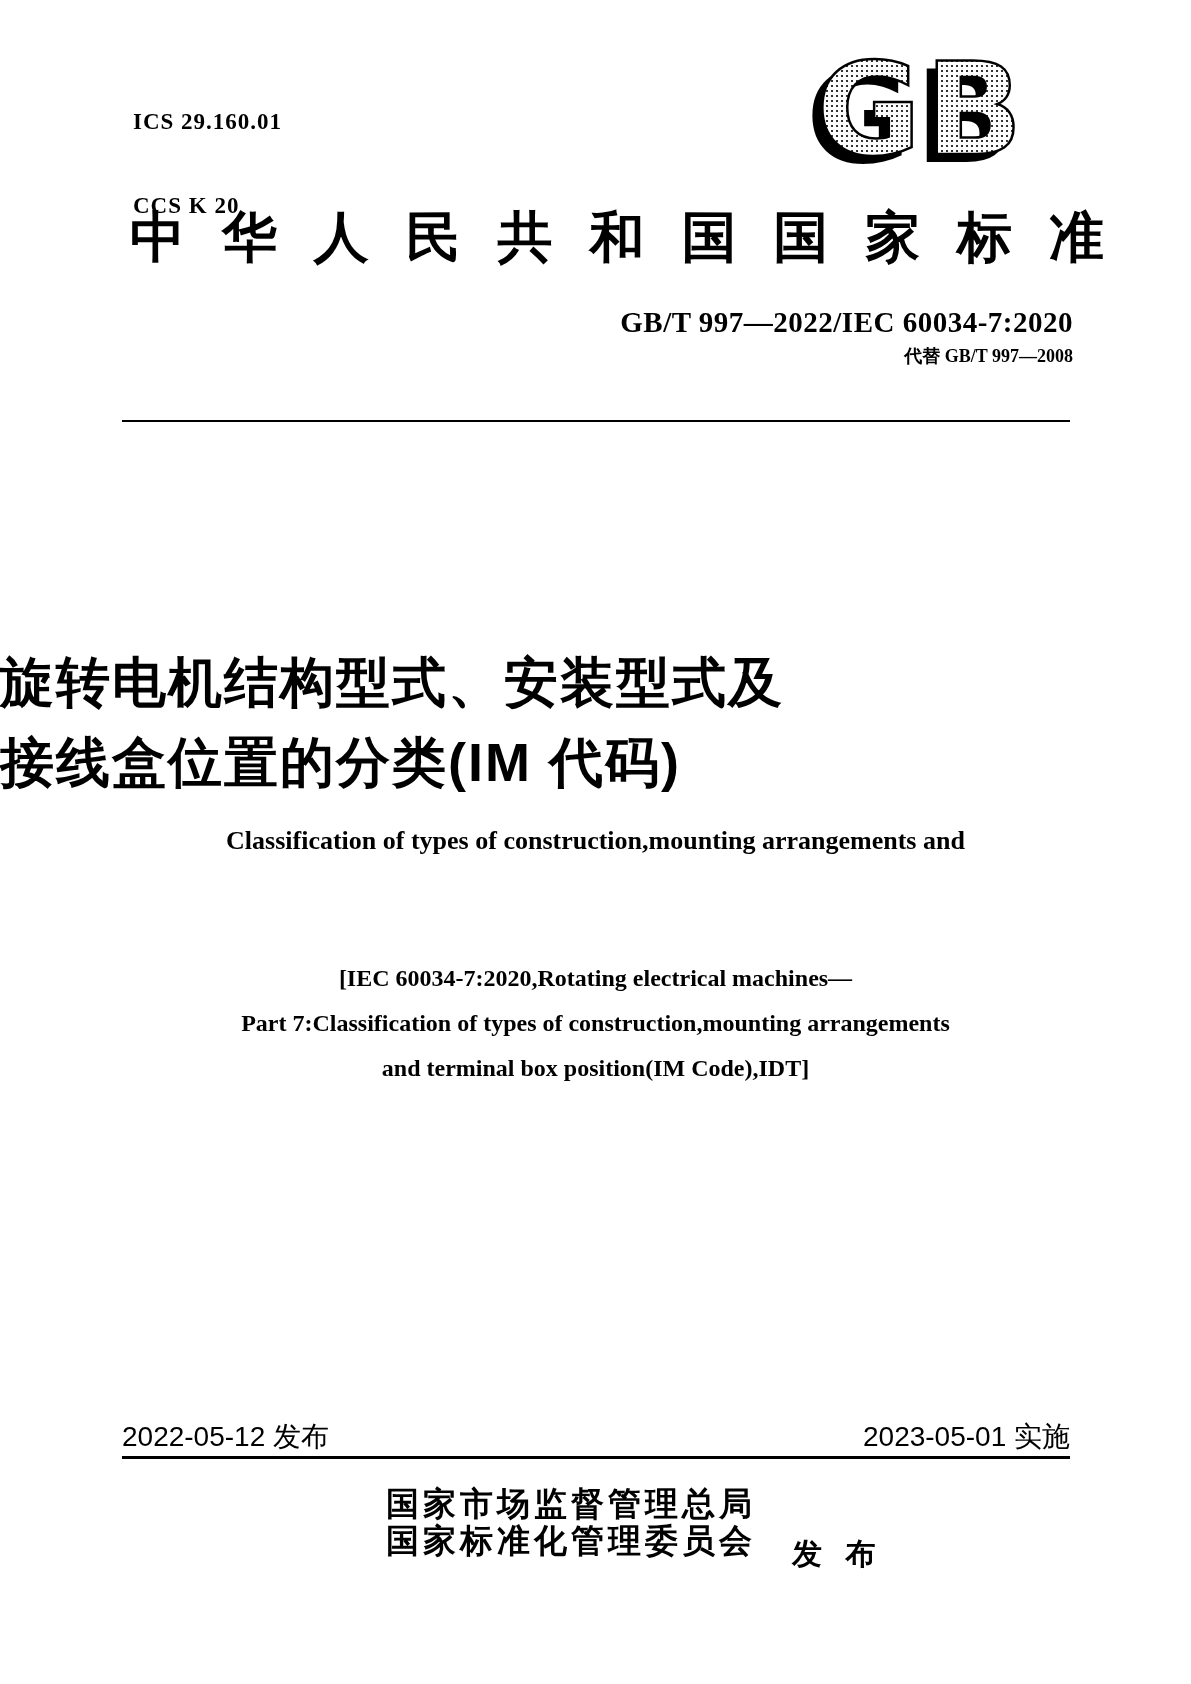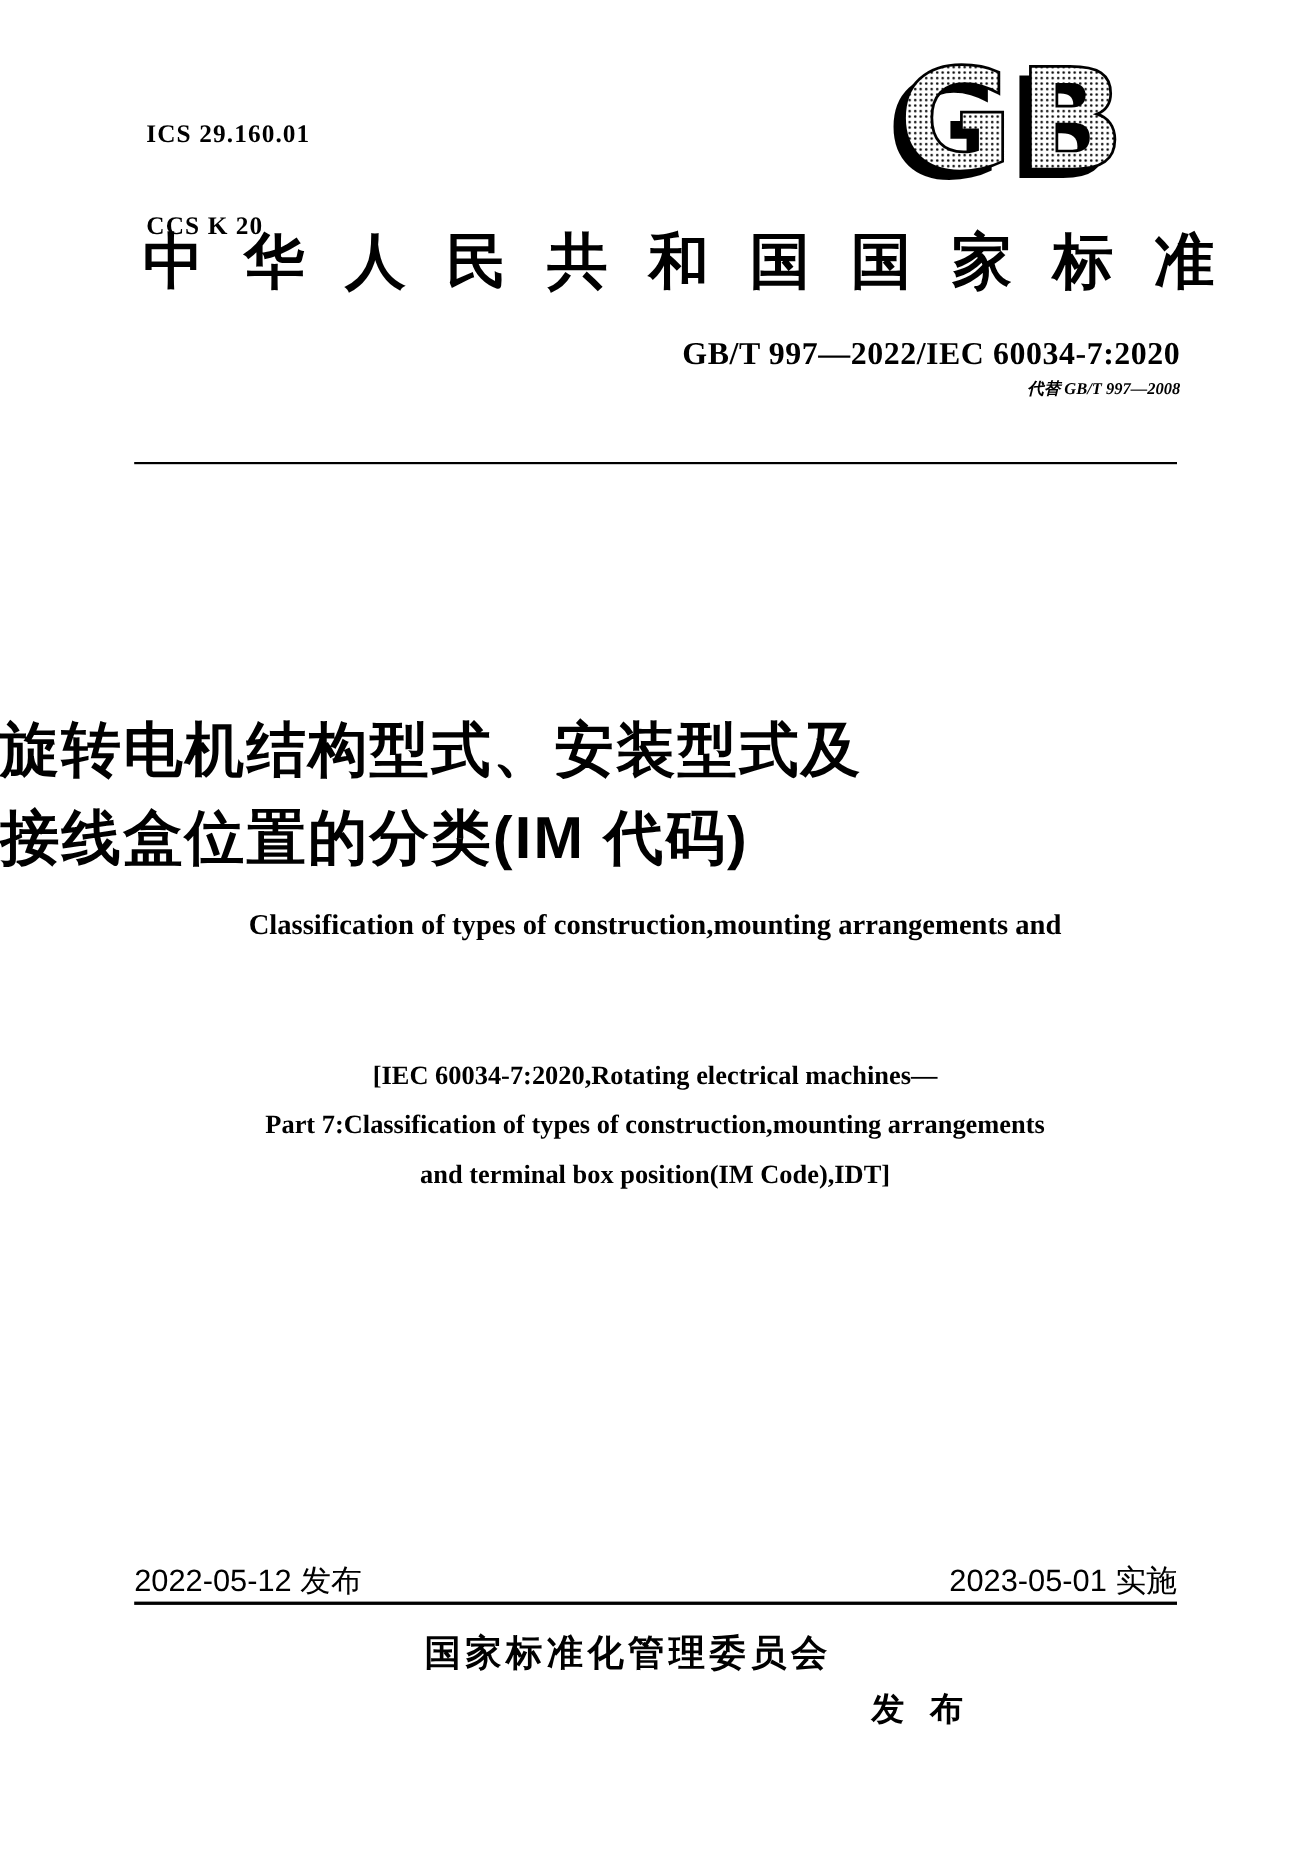--- a/index.html
+++ b/index.html
@@ -46,24 +46,23 @@
     font-weight: bold;
     font-size: 29px;
     letter-spacing: 0.5px;
     text-align: right;
     white-space: pre;
   }
   .replaces {
     right: 118px; top: 344px;
     font-family: "Liberation Serif", serif;
     font-weight: bold;
-    font-size: 15px;
+    font-size: 18px;
     text-align: right;
     white-space: pre;
-    font-style: italic;
   }
 
   .rule { left: 122px; width: 948px; background: #000; }
   .rule-top { top: 420px; height: 2px; }
   .rule-bottom { top: 1456px; height: 3px; }
 
   
   .title-cn {
     left: 0; top: 642px; width: 1191px;
     text-align: left;
@@ -166,15 +165,16 @@
   <div>Part 7:Classification of types of construction,mounting arrangements</div>
   <div>and terminal box position(IM Code),IDT]</div>
 </div>
 
 <div class="abs date date-issue">2022-05-12 发布</div>
 <div class="abs date date-impl">2023-05-01 实施</div>
 
 <div class="abs rule rule-bottom"></div>
 
 <div class="abs publishers">
+  <div>国家市场监督管理总局</div>
   <div>国家标准化管理委员会</div>
 </div>
 <div class="abs publish-label">发 布</div>
 
 </body></html>

